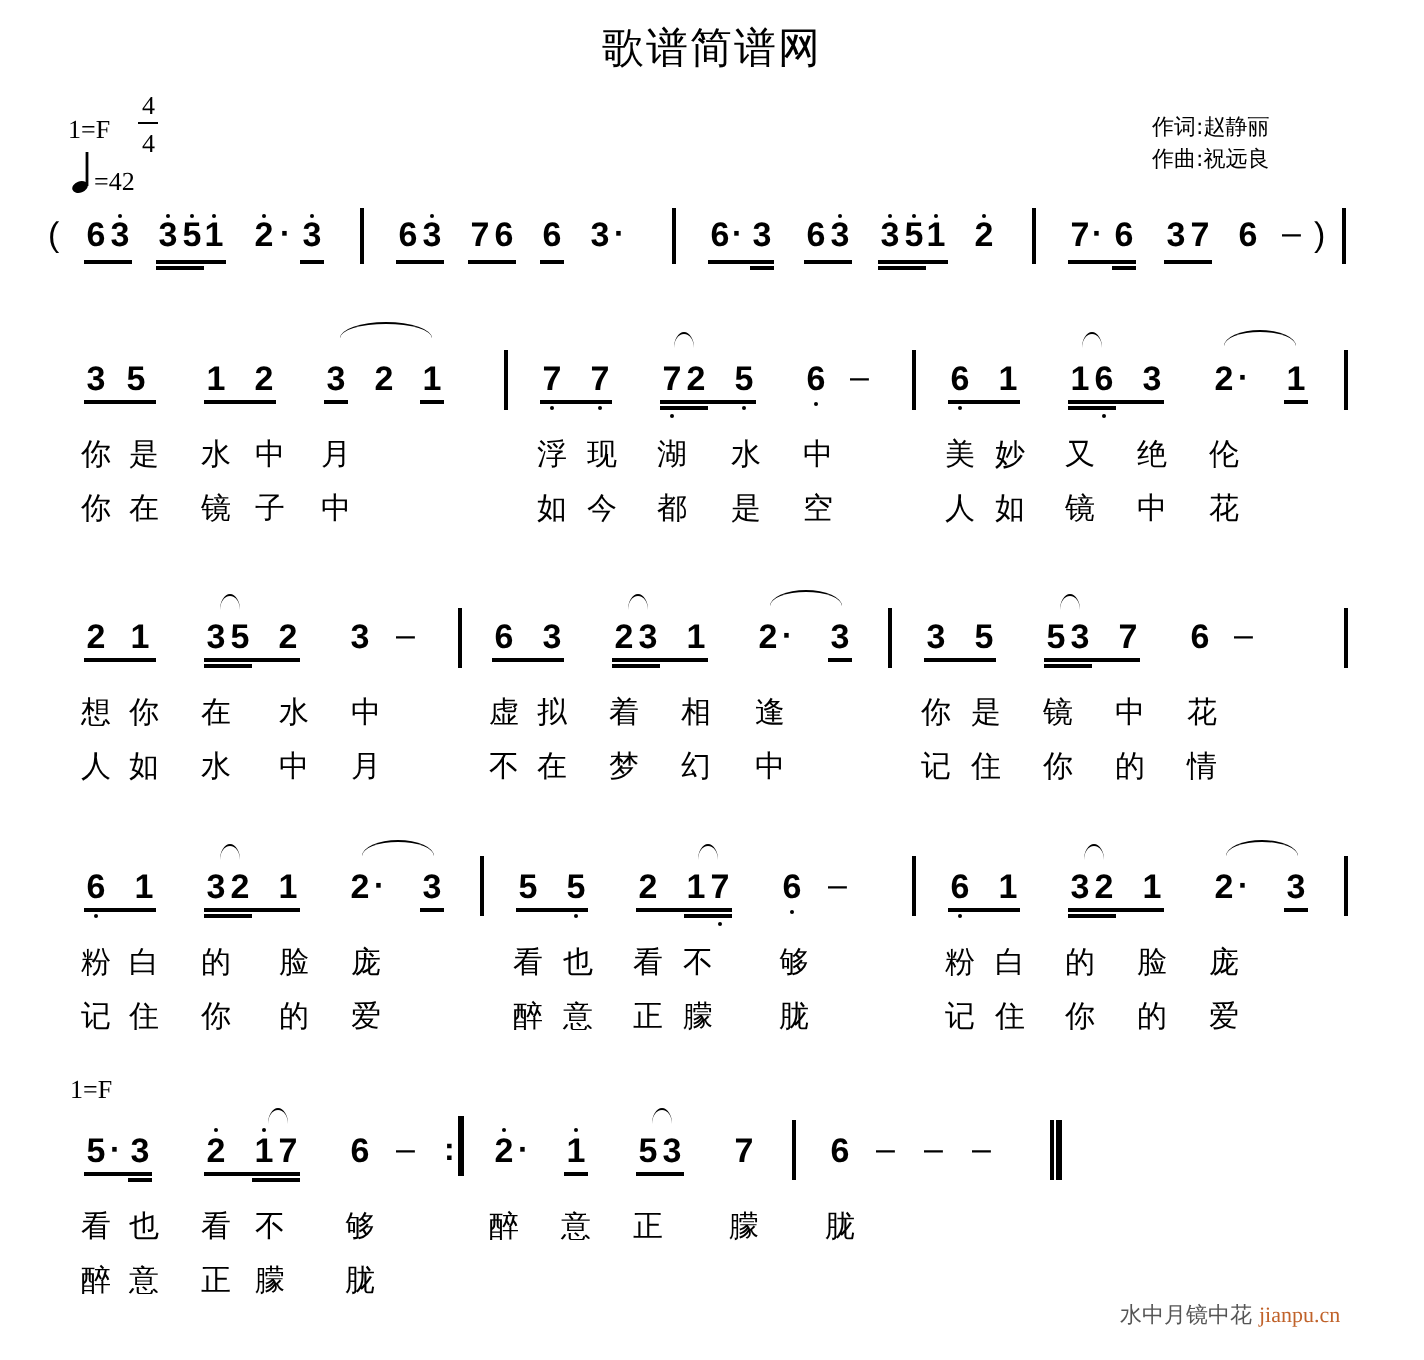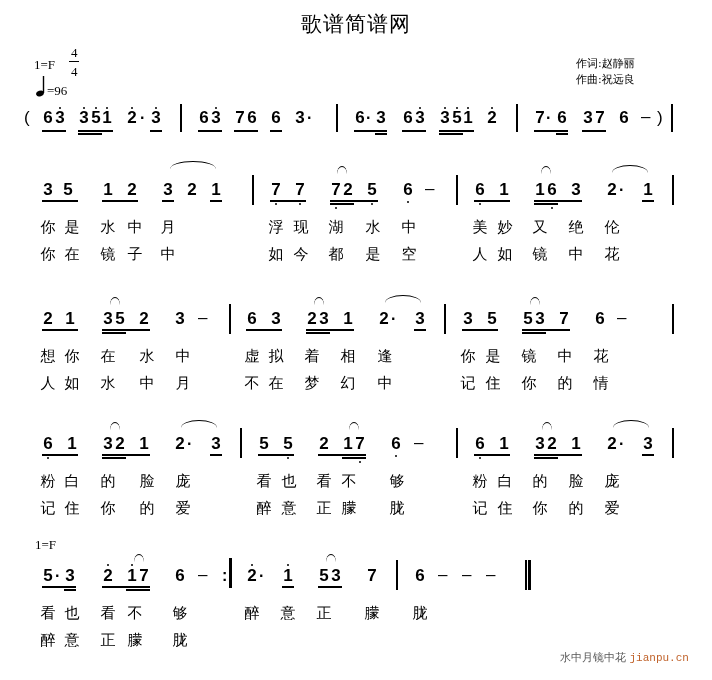--- a/index.html
+++ b/index.html
@@ -11,38 +11,38 @@
     .note { position: absolute; font-family: "Liberation Sans", sans-serif; font-weight: bold; font-size: 17px; line-height: 20px; width: 12px; text-align: center; }
     .sym { position: absolute; font-family: "Liberation Sans", sans-serif; font-size: 17px; line-height: 20px; }
     .dotc { position: absolute; font-family: "Liberation Sans", sans-serif; font-weight: bold; font-size: 16px; line-height: 20px; }
     .ul { position: absolute; height: 1.5px; background: #000; }
     .hd { position: absolute; width: 2px; height: 2px; background: #000; border-radius: 1px; }
     .bar { position: absolute; width: 1.5px; background: #000; }
     .bar.thick { width: 3px; }
     .lyric { position: absolute; font-size: 15px; line-height: 18px; width: 18px; text-align: center; }
     .arc { position: absolute; border-top: 1.2px solid #000; border-radius: 50% 50% 0 0 / 100% 100% 0 0; height: 7px; }
     .watermark { position: absolute; left: 560px; top: 650px; font-size: 11px; color: #555; }
-    .watermark .url { color: #c0622a; font-family: Liberation Mono, monospace; }
+    .watermark .url { color: #c0622a; font-family: Liberation Serif, serif; }
   </style>
 </head>
 <body>
 
 <div class="title">歌谱简谱网</div>
 
 <div class="meta" style="left:34px;top:57px;">1=F</div>
 <div class="meta" style="left:71px;top:45px;">4</div>
 <div class="abs" style="left:69px;top:61px;width:10px;height:1px;background:#000;"></div>
 <div class="meta" style="left:71px;top:64px;">4</div>
 <div class="abs" style="left:35px;top:75px;width:14px;height:22px;">
   <svg width="14" height="22" viewBox="0 0 14 22">
       <line x1="8.5" y1="1" x2="8.5" y2="18" stroke="#000" stroke-width="1.4"></line>
       <ellipse cx="5" cy="18.5" rx="4" ry="2.8" fill="#000" transform="rotate(-20 5 18.5)"></ellipse>
     </svg>
 </div>
-<div class="meta" style="left:47px;top:83px;">=96</div>
+<div class="meta" style="left:47px;top:83px;">=42</div>
 
 <div class="credits">
   <div>作词:赵静丽</div>
   <div>作曲:祝远良</div>
 </div>
 
 <div>
   <div class="sym" style="left:24px;top:108px;">(</div>
 
   <div class="note" style="left:42px;top:108px;">6</div>

